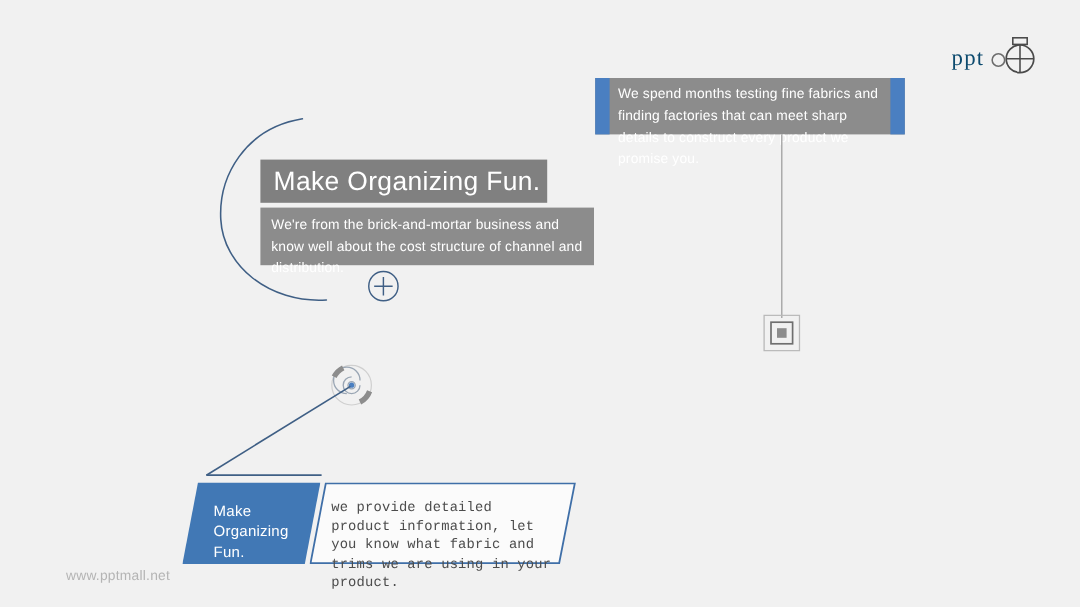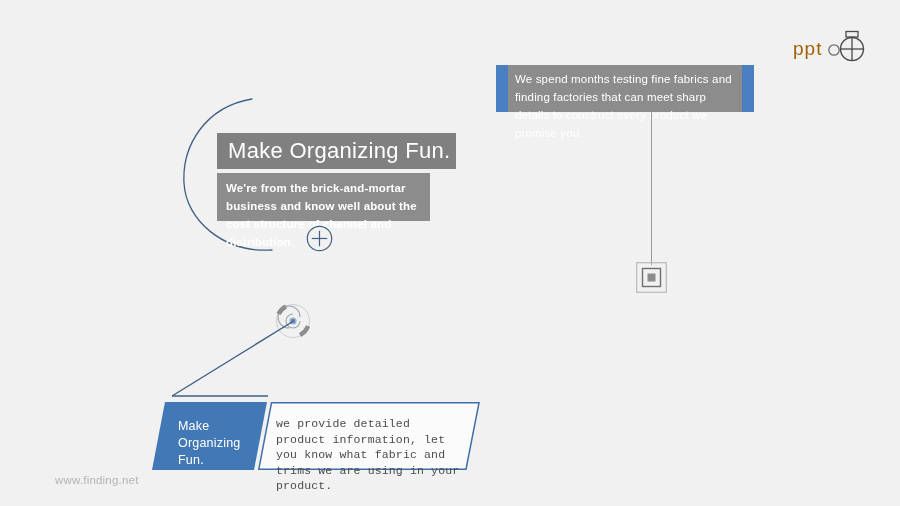--- a/index.html
+++ b/index.html
@@ -26,22 +26,22 @@
   
   #logo {
     left: 793px; top: 28px;
     width: 100px; height: 40px;
     display: flex;
     align-items: center;
   }
   #logo-text {
     font-size: 19px;
     letter-spacing: 1px;
-    color: #a16207;
-    font-family: Liberation Sans, sans-serif;
+    color: #0c4a6e;
+    font-family: Liberation Serif, serif;
     line-height: 1;
   }
   #logo-mark {
     margin-left: 2px;
   }
 
   
   #title-box {
     left: 217px; top: 133px;
     width: 239px; height: 36px;
@@ -51,25 +51,24 @@
   }
   #title-text {
     color: #ffffff;
     font-size: 22px;
     padding-left: 11px;
     letter-spacing: 0.3px;
     white-space: nowrap;
   }
   #desc-box {
     left: 217px; top: 173px;
-    width: 213px; height: 48px;
+    width: 278px; height: 48px;
     background: #8c8c8c;
     padding: 5px 9px 5px 9px;
     box-sizing: border-box;
-    font-weight: bold;
   }
   #desc-text {
     color: #ffffff;
     font-size: 11.5px;
     line-height: 15px;
     letter-spacing: 0.15px;
   }
 
   
   #arc-svg { left: 180px; top: 95px; }
@@ -219,15 +218,15 @@
   </span>
   <div id="para-blue-label">Make Organizing Fun.</div>
 
   <span class="abs" id="para-white">
     <svg width="222" height="68" viewBox="0 0 222 68">
       <polygon points="13.5,0.8 221,0.8 208,67.2 0.8,67.2" fill="#fbfbfb" stroke="#3f6fa8" stroke-width="1.5"></polygon>
     </svg>
   </span>
   <div id="para-white-label">we provide detailed product information, let you know what fabric and trims we are using in your product.</div>
 
-  <div class="abs" id="footer">www.finding.net</div>
+  <div class="abs" id="footer">www.pptmall.net</div>
 
 </div>
 
 </body></html>

